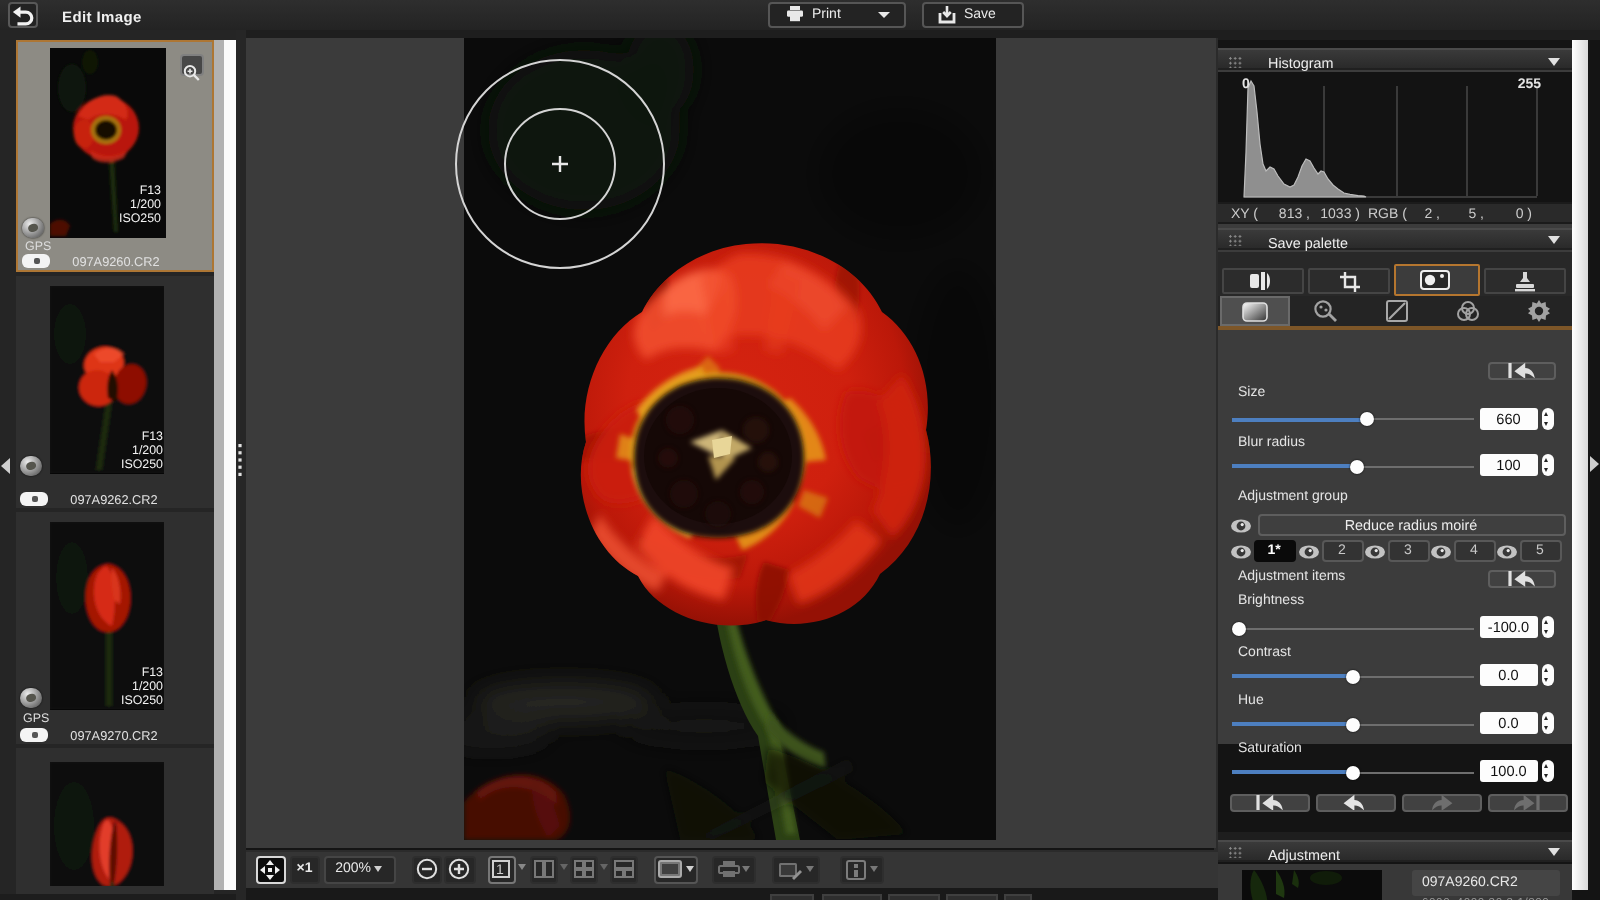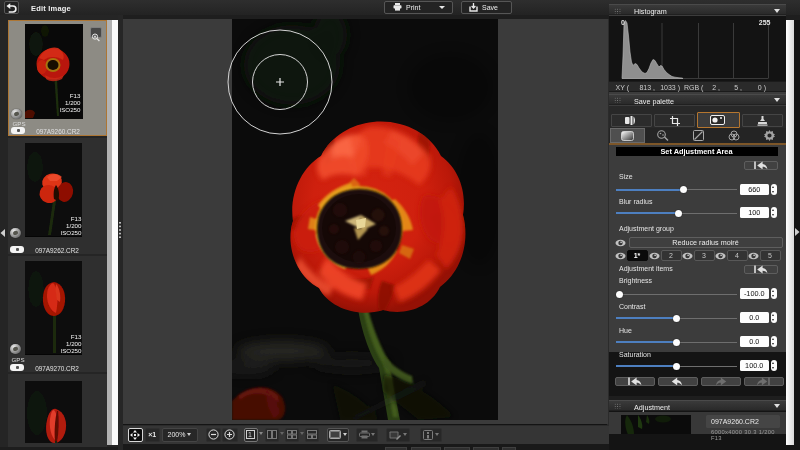--- a/index.html
+++ b/index.html
@@ -29,21 +29,21 @@
 #lsplit { left:117.5px; top:15px; width:5px; height:435px; background:#262626; }
 #rsb { left:785.5px; top:20px; width:8px; height:424.5px; background:linear-gradient(90deg,#ffffff,#d8d8d8); }
 
 #canvas { left:122.5px; top:19px; width:485.5px; height:405px; background:#3b3b3b; }
 #photo { left:232px; top:19px; width:266px; height:400.5px; }
 
 #btoolbar { left:122.5px; top:424.5px; width:486px; height:19px; background:#353535; border-top:1px solid #2b2b2b; }
 #bottomedge { left:122.5px; top:443.5px; width:486px; height:6.5px; background:#191919; }
 .bbtn { position:absolute; top:427.5px; height:14.5px; background:#272727; border:1px solid #454545; border-radius:2px; display:flex; align-items:center; justify-content:center; color:#e8e8e8; font-size:7px; }
 
-#rpanel { left:609px; top:4px; width:176.5px; height:348px; background:#3c3c3c; }
+#rpanel { left:609px; top:24px; width:176.5px; height:348px; background:#3c3c3c; }
 .phead { position:absolute; left:0; width:176.5px; height:11px; background:linear-gradient(#3a3a3a,#2a2a2a); border-top:1px solid #4a4a4a; border-bottom:1px solid #202020; }
 .phead .t { position:absolute; left:25px; top:2px; font-size:7.2px; color:#ededed; }
 .grip { position:absolute; left:5px; top:2.5px; width:7px; height:6px;
   background-image:radial-gradient(circle, #8a8a8a 32%, transparent 40%); background-size:2.4px 2.4px; }
 .hdarr { position:absolute; right:6px; top:3.5px; width:0; height:0; border-left:3.5px solid transparent; border-right:3.5px solid transparent; border-top:4px solid #e0e0e0; }
 .slider { position:absolute; height:7px; }
 .sl-track { position:absolute; left:0; top:3px; height:1.4px; width:100%; background:#6e6e6e; }
 .sl-fill { position:absolute; left:0; top:2.6px; height:2px; background:#4d7fc0; }
 .sl-thumb { position:absolute; top:0; width:7px; height:7px; border-radius:50%; background:#fdfdfd; box-shadow:0 0 1px #000; }
 .vbox { position:absolute; left:131px; width:28.5px; height:11px; background:#fdfdfd; border-radius:1.5px; color:#111; font-size:7.3px; text-align:center; line-height:11px; }
@@ -489,21 +489,20 @@
         </svg>
     </div>
     <div class="abs" style="left:142.5px; top:0; width:34px; height:15px;">
       <svg width="11" height="11" viewBox="0 0 11 11" style="position:absolute;left:12px;top:2px">
           <path d="M5.5 0 L6.6 1.8 L8.8 1 L9 3.2 L11 4.4 L9.8 5.5 L11 6.6 L9 7.8 L8.8 10 L6.6 9.2 L5.5 11 L4.4 9.2 L2.2 10 L2 7.8 L0 6.6 L1.2 5.5 L0 4.4 L2 3.2 L2.2 1 L4.4 1.8 Z M5.5 3.4 A2.1 2.1 0 1 0 5.5 7.6 A2.1 2.1 0 1 0 5.5 3.4" fill="#a2a2a2" fill-rule="evenodd"></path>
         </svg>
     </div>
   </div>
   <div class="abs" style="left:0; top:139px; width:176.5px; height:2px; background:#7d5628;"></div>
 
-  <div class="abs" style="left:6.5px; top:142.5px; width:162px; height:9.5px; background:#000; color:#fff; font-size:7.4px; font-weight:bold; text-align:center; line-height:9.5px;">Set Adjustment Area</div>
   <div class="rbtn" style="left:134.5px; top:156.5px;">
       <svg width="15" height="8.5" viewBox="0 0 15 8.5">
         <path d="M2 0.5 V8" stroke="#e0e0e0" stroke-width="1.6"></path>
         <path d="M4.2 4.6 L9.6 0.4 V3 C12.2 3.1 14 5 14.4 8.2 C12.6 6.2 11 5.6 9.6 5.7 V8.4 Z" fill="#e0e0e0"></path>
       </svg>
     </div>
   <div class="lbl" style="left:10px; top:168.5px;">Size</div>
   <div class="slider" style="left:6.5px; top:182px; width:121px;">
       <div class="sl-track"></div>
       <div class="sl-fill" style="width:65px;"></div>

